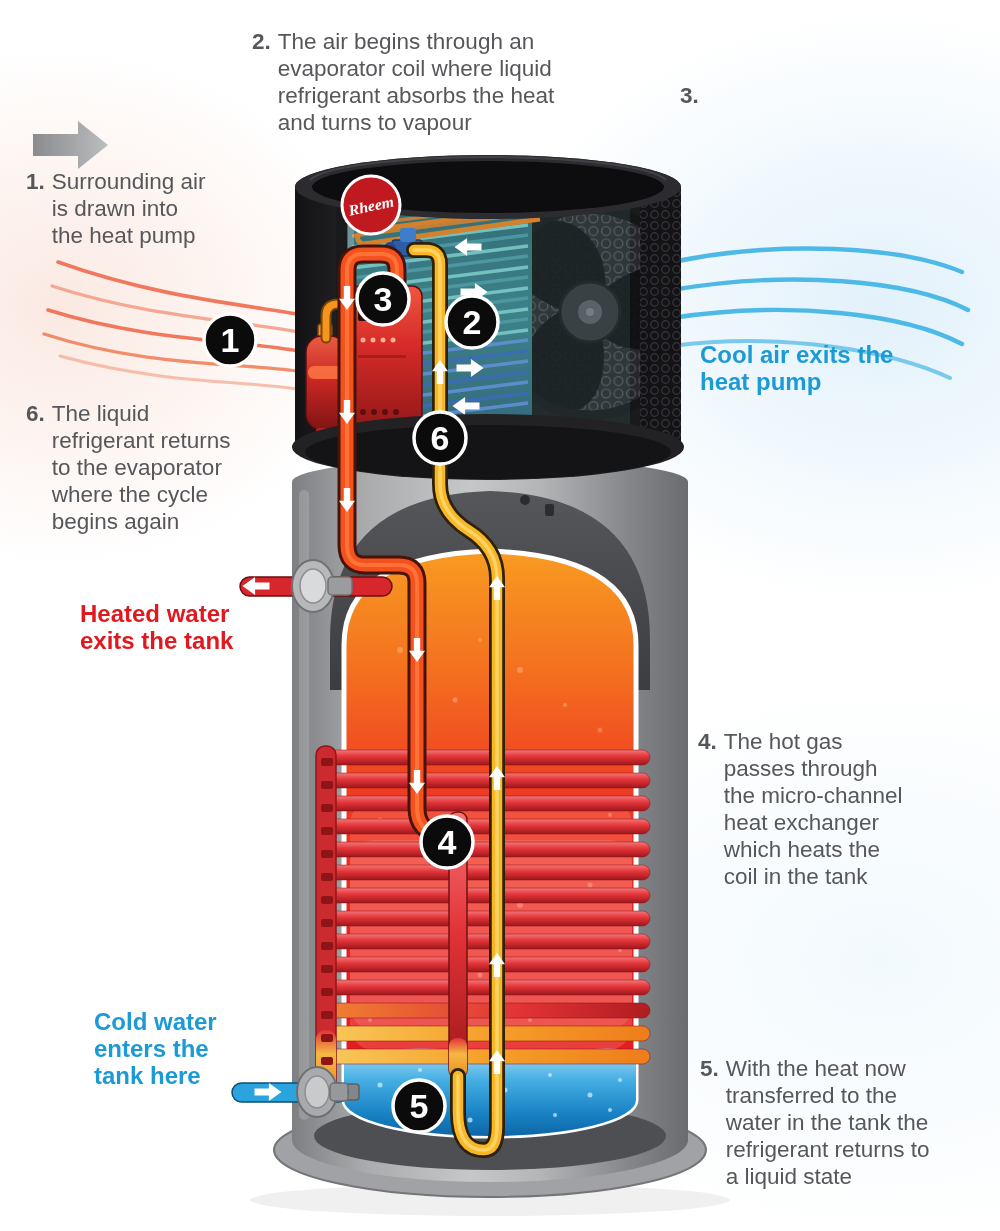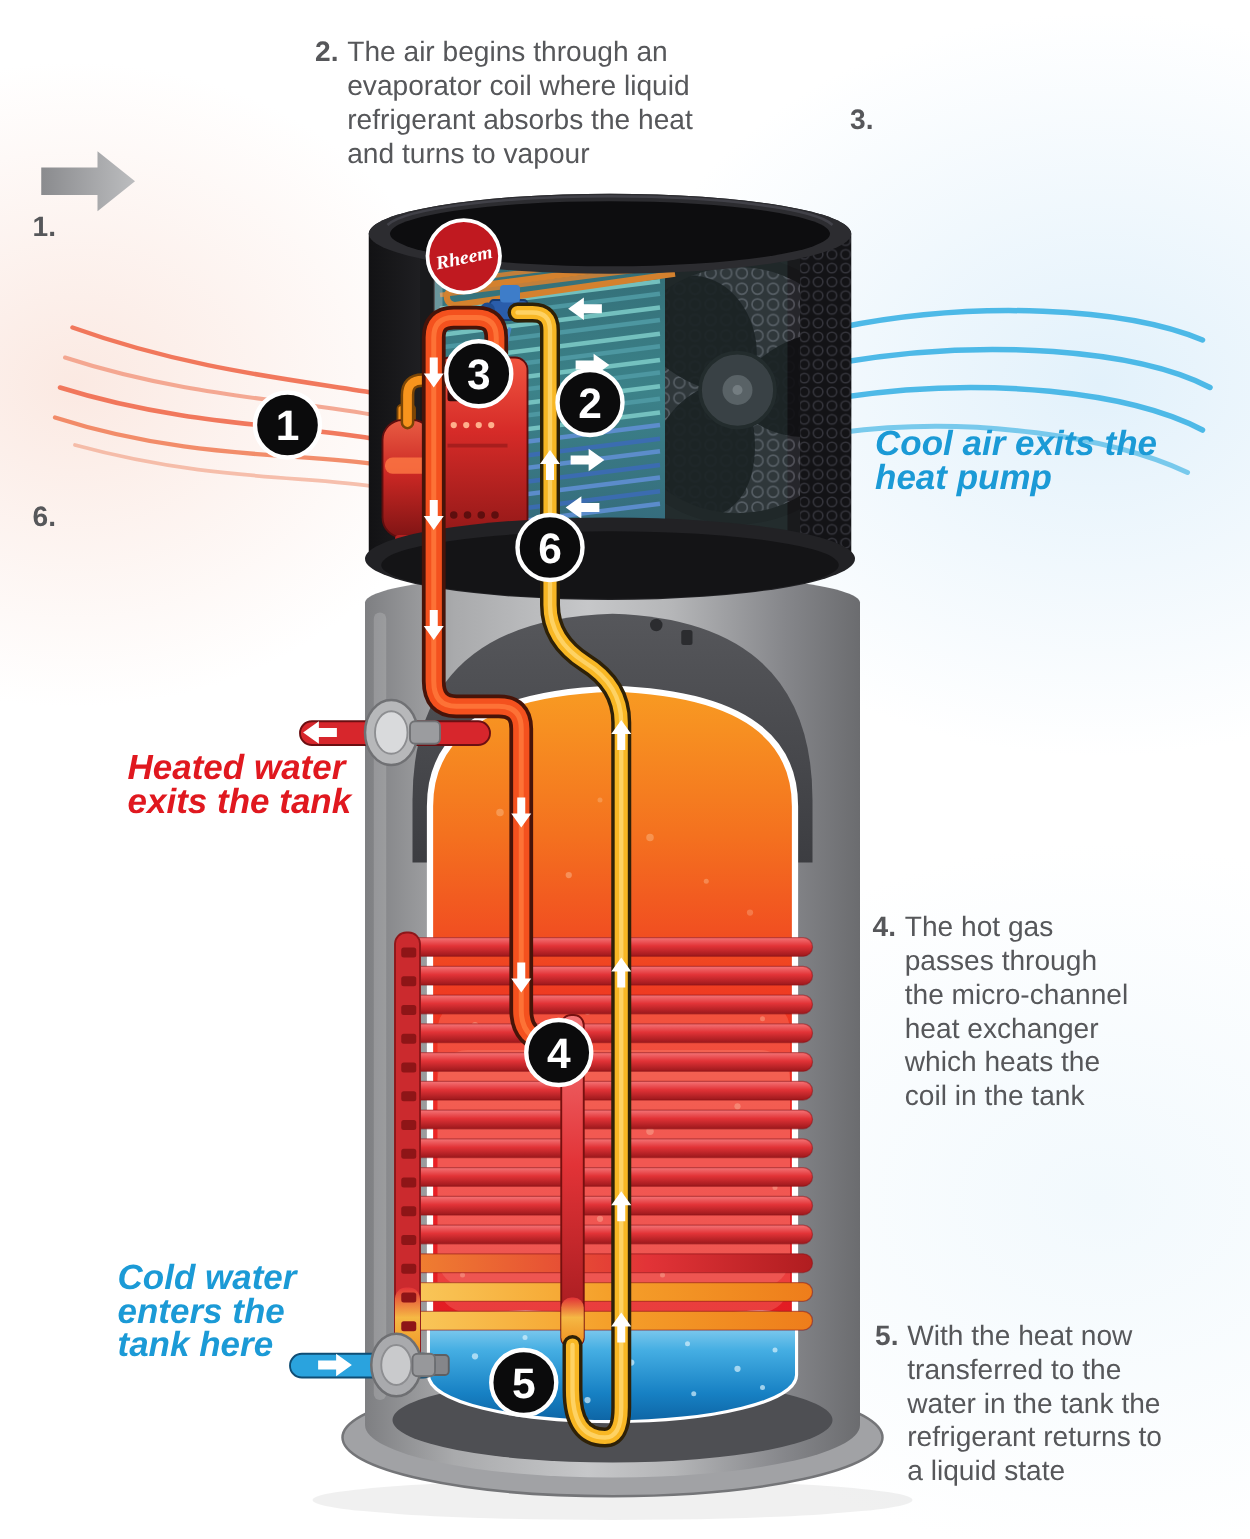--- a/index.html
+++ b/index.html
@@ -9,21 +9,21 @@
     background:
       radial-gradient(620px 480px at 88% 25%, #e2f1fb 0%, rgba(255,255,255,0) 62%),
       radial-gradient(520px 430px at 6% 25%, #fbe9e2 0%, rgba(255,255,255,0) 60%),
       radial-gradient(700px 520px at 88% 78%, #f2f9fd 0%, rgba(255,255,255,0) 55%),
       #ffffff;
   }
   #art{position:absolute;left:0;top:0;}
   .step{position:absolute;display:flex;color:#56575a;font-size:22.5px;line-height:27px;}
   .step .num{font-weight:bold;margin-right:7px;flex:none;}
   .step .txt{white-space:pre-line;}
-  .label{position:absolute;font-weight:bold;font-size:28px;line-height:27px;white-space:pre-line;font-style:italic;}
+  .label{position:absolute;font-weight:bold;font-size:24px;line-height:27px;white-space:pre-line;}
   .label.blue{color:#1b9ad6;}
   .label.red{color:#e0181f;}
 </style>
 </head>
 <body>
 
 <div id="stage">
 
 <svg id="art" width="1000" height="1231" viewBox="0 0 1000 1231">
   <defs>
@@ -408,20 +408,23 @@
     </g>
     <g transform="translate(440,438)">
       <circle r="26" fill="#0b0b0c" stroke="#ffffff" stroke-width="3.5"></circle>
           <text y="12">6</text>
     </g>
   </g>
 </svg>
 
   <div class="step" style="left:26px;top:168px;width:230px;">
     <span class="num">1.</span>
+    <span class="txt">Surrounding air
+is drawn into
+the heat pump</span>
   </div>
   <div class="step" style="left:252px;top:28px;width:380px;">
     <span class="num">2.</span>
     <span class="txt">The air begins through an
 evaporator coil where liquid
 refrigerant absorbs the heat
 and turns to vapour</span>
   </div>
   <div class="step" style="left:680px;top:82px;width:300px;">
     <span class="num">3.</span>
@@ -438,23 +441,28 @@
   <div class="step" style="left:700px;top:1055px;width:300px;">
     <span class="num">5.</span>
     <span class="txt">With the heat now
 transferred to the
 water in the tank the
 refrigerant returns to
 a liquid state</span>
   </div>
   <div class="step" style="left:26px;top:400px;width:270px;">
     <span class="num">6.</span>
+    <span class="txt">The liquid
+refrigerant returns
+to the evaporator
+where the cycle
+begins again</span>
   </div>
 
   <div class="label blue" style="left:700px;top:341px;">Cool air exits the
 heat pump</div>
-  <div class="label red" style="left:102px;top:600px;">Heated water
+  <div class="label red" style="left:80px;top:600px;">Heated water
 exits the tank</div>
   <div class="label blue" style="left:94px;top:988px;margin-top:20px;">Cold water
 enters the
 tank here</div>
 
 </div>
 
 </body></html>

